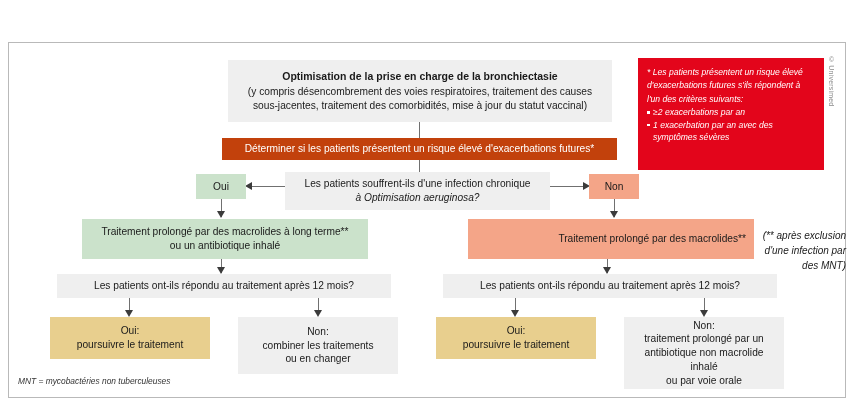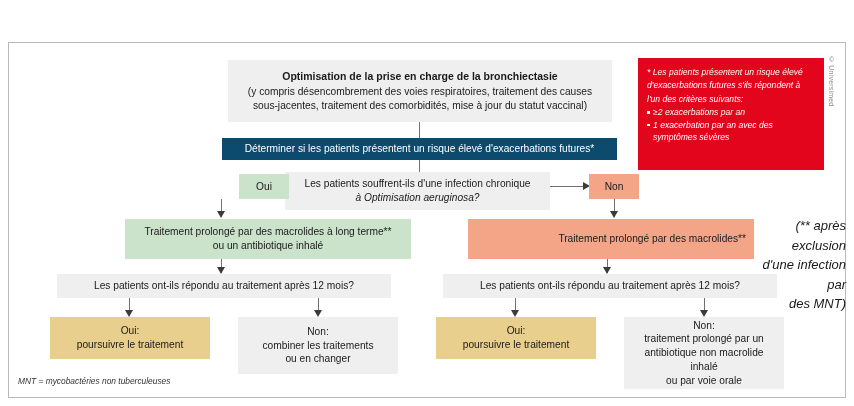--- a/index.html
+++ b/index.html
@@ -40,22 +40,22 @@
     display: flex;
     flex-direction: column;
     align-items: center;
     justify-content: center;
     text-align: center;
     line-height: 1.34;
     padding: 1px 8px;
   }
 
   .grey  { background: #efefef; color: #1a1a1a; }
-  .red   { background: #0c4a6e; color: #ffffff; }
-  .green { background: #cbe2cb; color: #1a1a1a; margin-left: 43px; }
+  .red   { background: #c2410c; color: #ffffff; }
+  .green { background: #cbe2cb; color: #1a1a1a; }
   .salmon{ background: #f4a588; color: #1a1a1a; }
   .tan   { background: #e8cf8e; color: #1a1a1a; }
 
   .t-title {
     font-size: 10.5px;
     font-weight: bold;
     margin-bottom: 2px;
   }
   .t-sub { font-size: 10.2px; }
   .t-band { font-size: 10.2px; }
@@ -118,24 +118,24 @@
     content: "";
     position: absolute;
     left: 0; top: 5px;
     width: 2.5px; height: 2.5px;
     background: #ffffff;
   }
 
   .side-note {
     position: absolute;
     left: 750px;
-    top: 216px;
+    top: 228px;
     width: 96px;
     font-style: italic;
-    font-size: 13px;
+    font-size: 10px;
     line-height: 1.5;
     text-align: right;
     color: #1a1a1a;
   }
 
   .footnote {
     position: absolute;
     left: 18px;
     top: 376px;
     font-style: italic;

